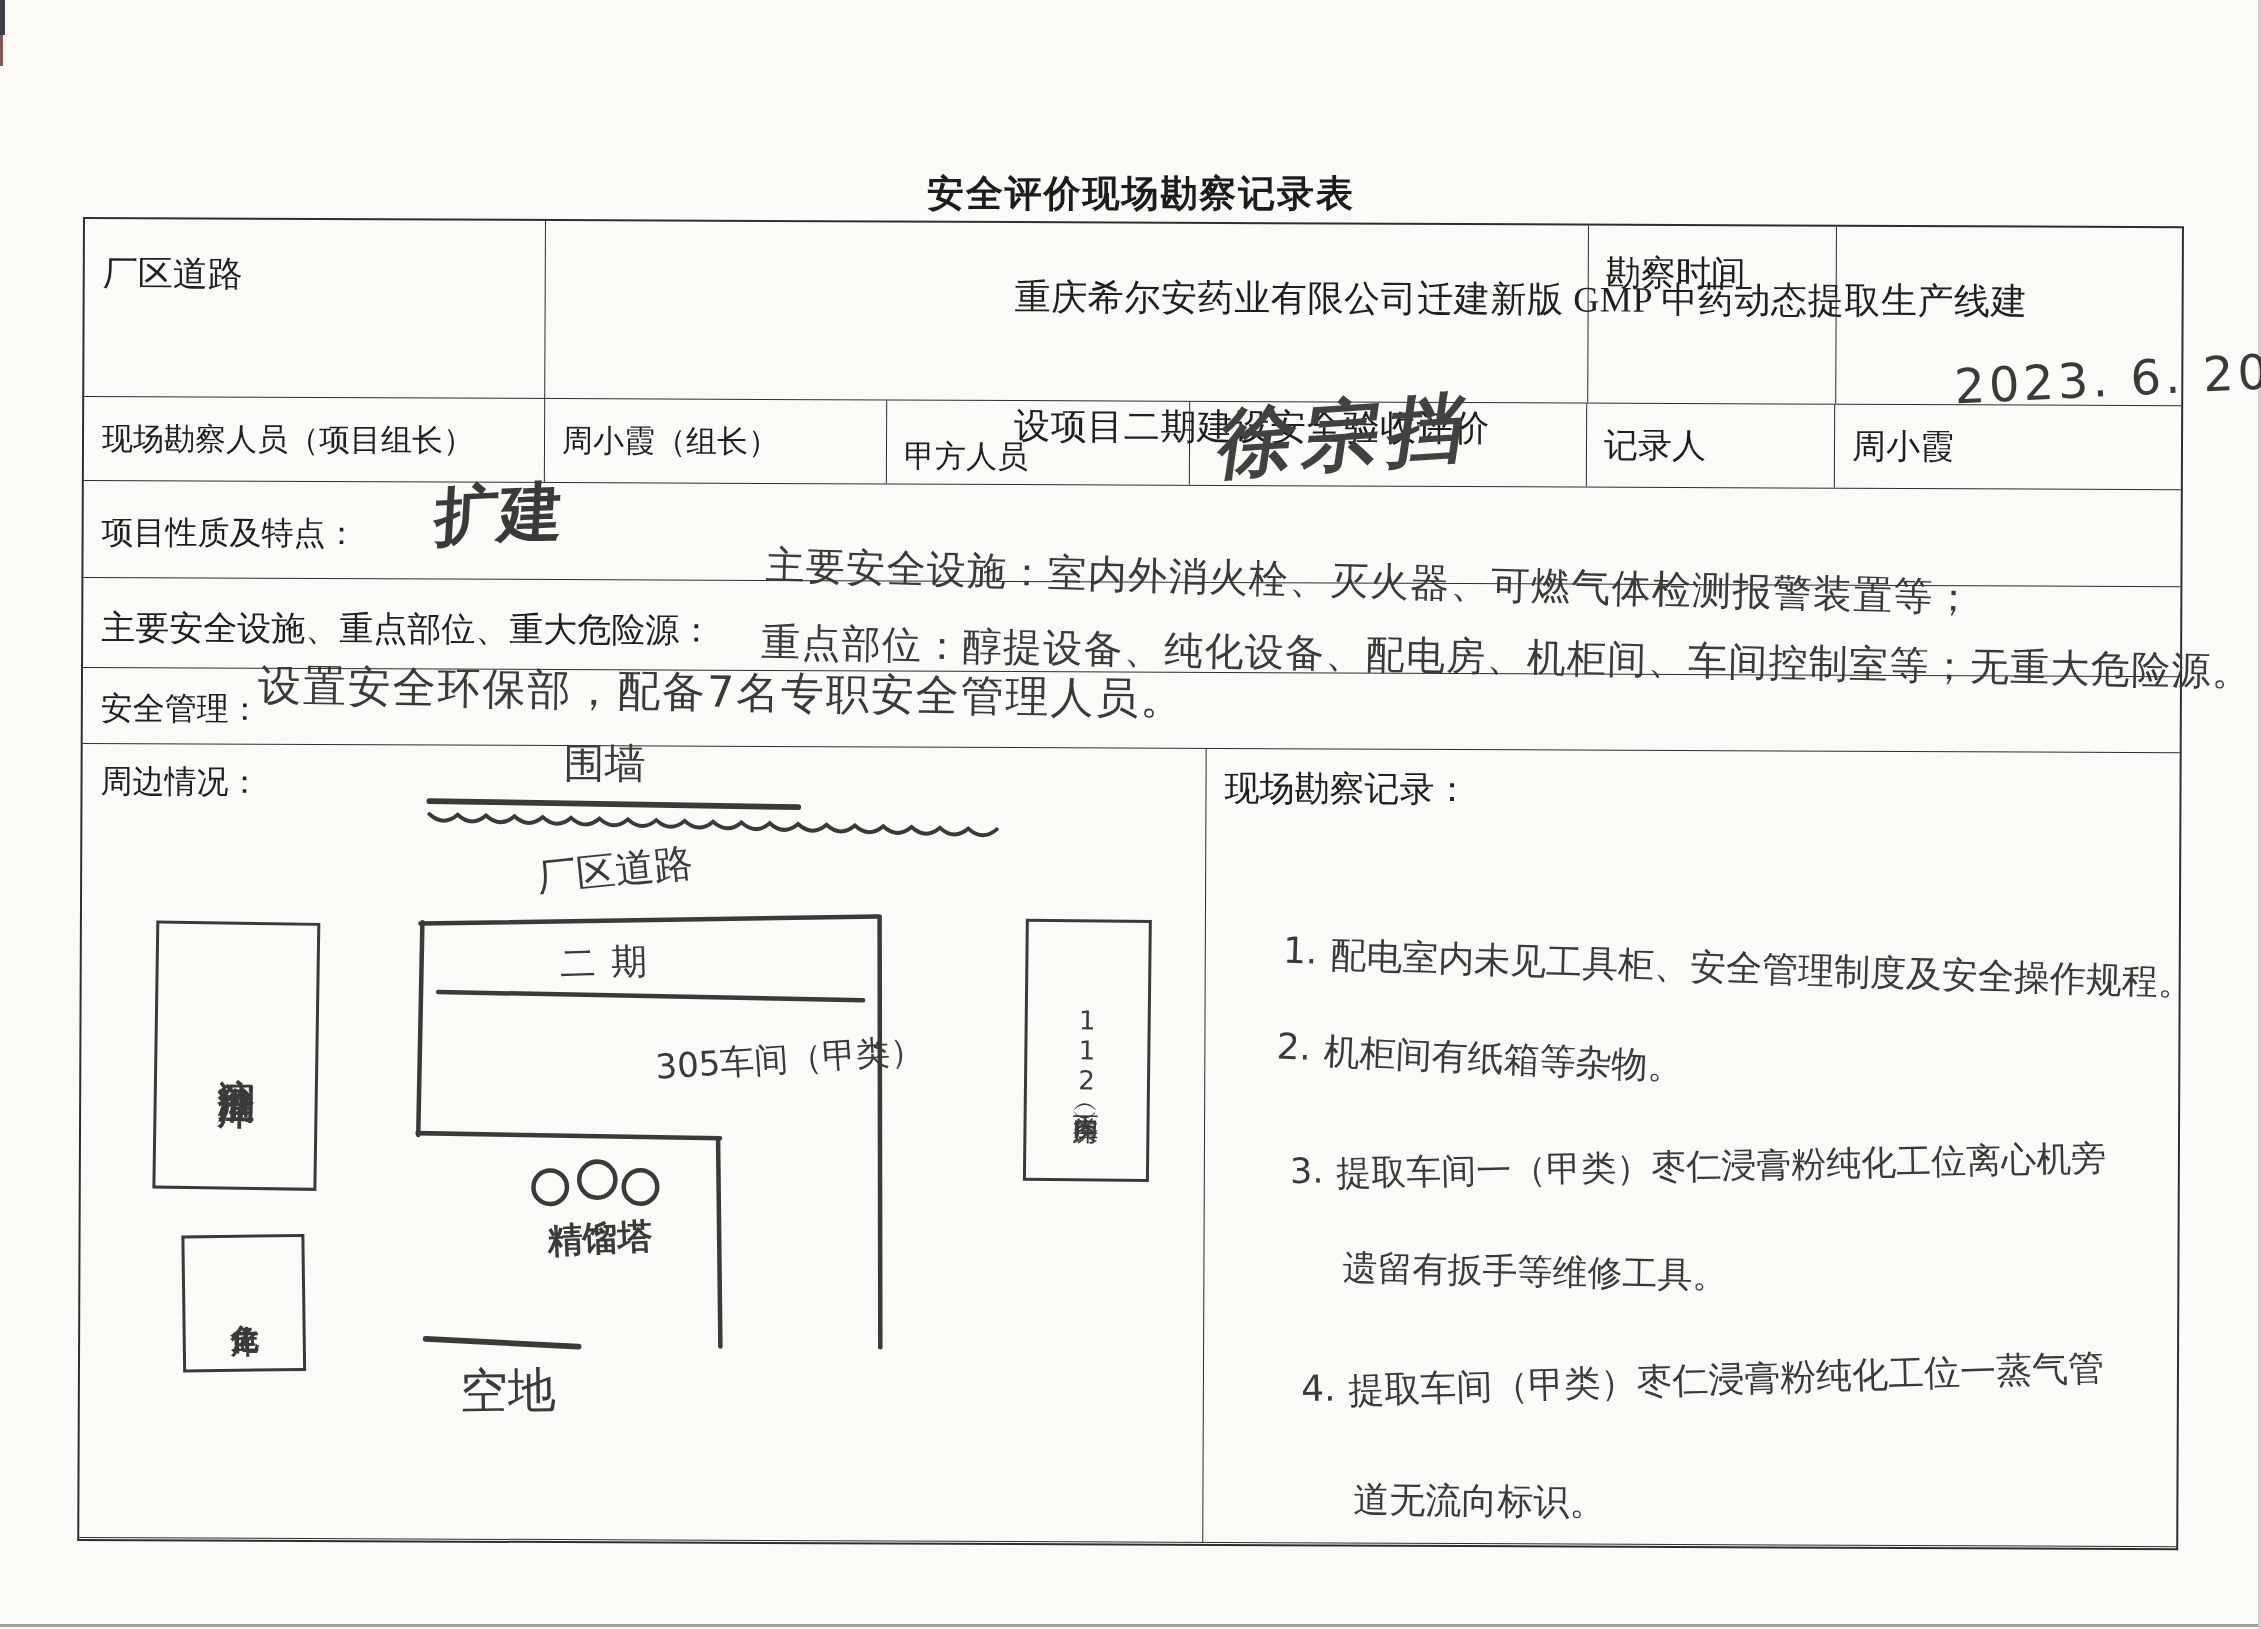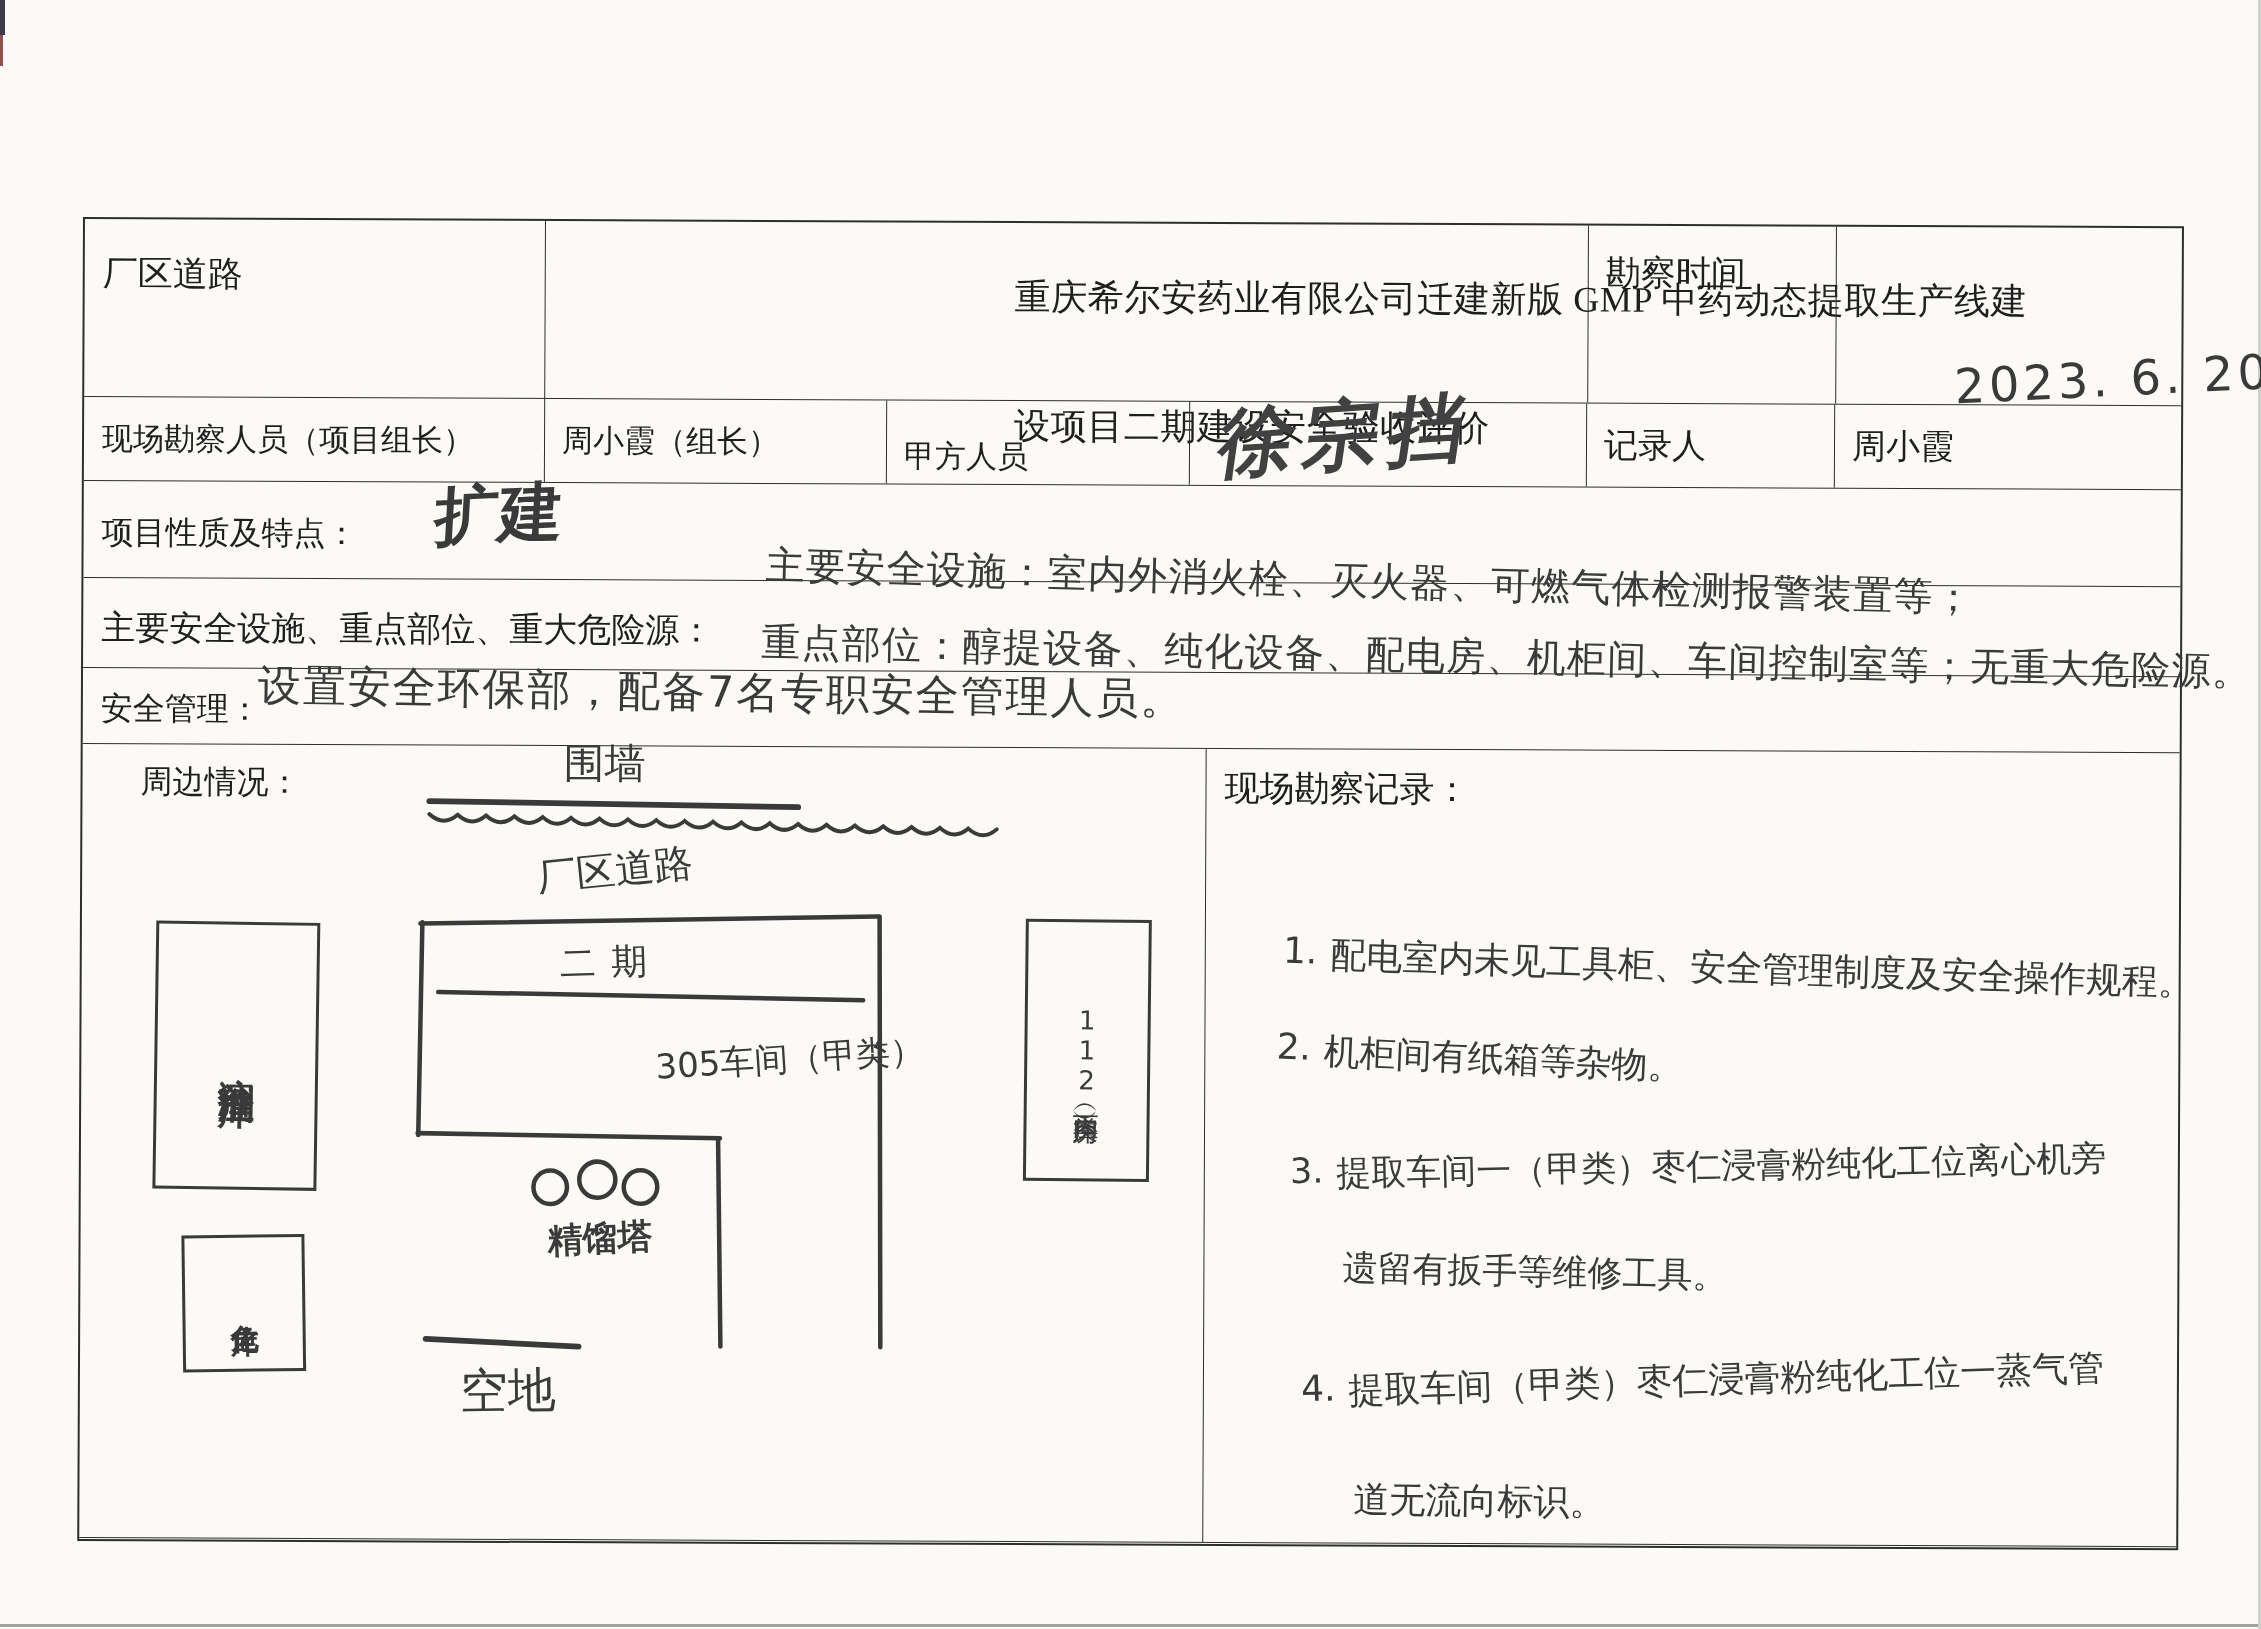--- a/index.html
+++ b/index.html
@@ -120,20 +120,21 @@
 </head>
 <body>
 
 <div id="page">
 
   <div class="scan-bar-topleft"></div>
   <div class="scan-bar-left2"></div>
   <div class="scan-line-bottom"></div>
   <div class="scan-edge-right"></div>
 
+  <div class="doc-title">安全评价现场勘察记录表</div>
 
   <div id="table">
 
     <div class="row r1">
       <div class="cell" style="width:461px;">
         <div class="printed lbl abs" style="left:18px;top:31px;font-size:35px;">厂区道路</div>
       </div>
       <div class="cell" style="width:1043px;">
         <div class="printed project-text">重庆希尔安药业有限公司迁建新版 GMP 中药动态提取生产线建设项目二期建设安全验收评价</div>
       </div>
@@ -176,21 +177,21 @@
 
     <div class="row r5">
       <div class="cell" style="flex:1;">
         <div class="printed lbl abs" style="left:18px;top:19.3px;font-size:32px;">安全管理：</div>
       </div>
     </div>
 
     <div class="row r6">
 
       <div class="cell bottom-left" style="width:1124px;">
-        <div class="printed cell-heading" style="font-size:32px;margin-left:40px;">周边情况：</div>
+        <div class="printed cell-heading" style="font-size:32px;">周边情况：</div>
 
         <svg class="sketch-svg" viewBox="0 0 1740 1231">
 
           <path d="M538 86 L1110 93" stroke="#3a3a3a" stroke-width="9" fill="none" stroke-linecap="round"></path>
           <path d="M538 106 q22 20 44 1 q22 20 44 1 q22 20 44 1 q22 20 44 1 q22 20 44 1 q22 20 44 1 q22 20 44 1 q22 20 44 1 q22 20 44 1 q22 20 44 1 q22 20 44 1 q22 20 44 1 q22 20 44 1 q22 20 44 1 q22 20 44 1 q22 20 44 1 q22 20 44 1 q22 20 44 1 q22 20 44 1 q22 20 44 1" stroke="#3a3a3a" stroke-width="6" fill="none" stroke-linecap="round"></path>
 
           <path d="M525 276 L1234 262" stroke="#3a3a3a" stroke-width="7" fill="none" stroke-linecap="round"></path>
           <path d="M528 274 L523 604" stroke="#3a3a3a" stroke-width="7" fill="none" stroke-linecap="round"></path>
           <path d="M1237 262 L1241 930" stroke="#3a3a3a" stroke-width="7" fill="none" stroke-linecap="round"></path>
           <path d="M553 382 L1212 392" stroke="#3a3a3a" stroke-width="7" fill="none" stroke-linecap="round"></path>

